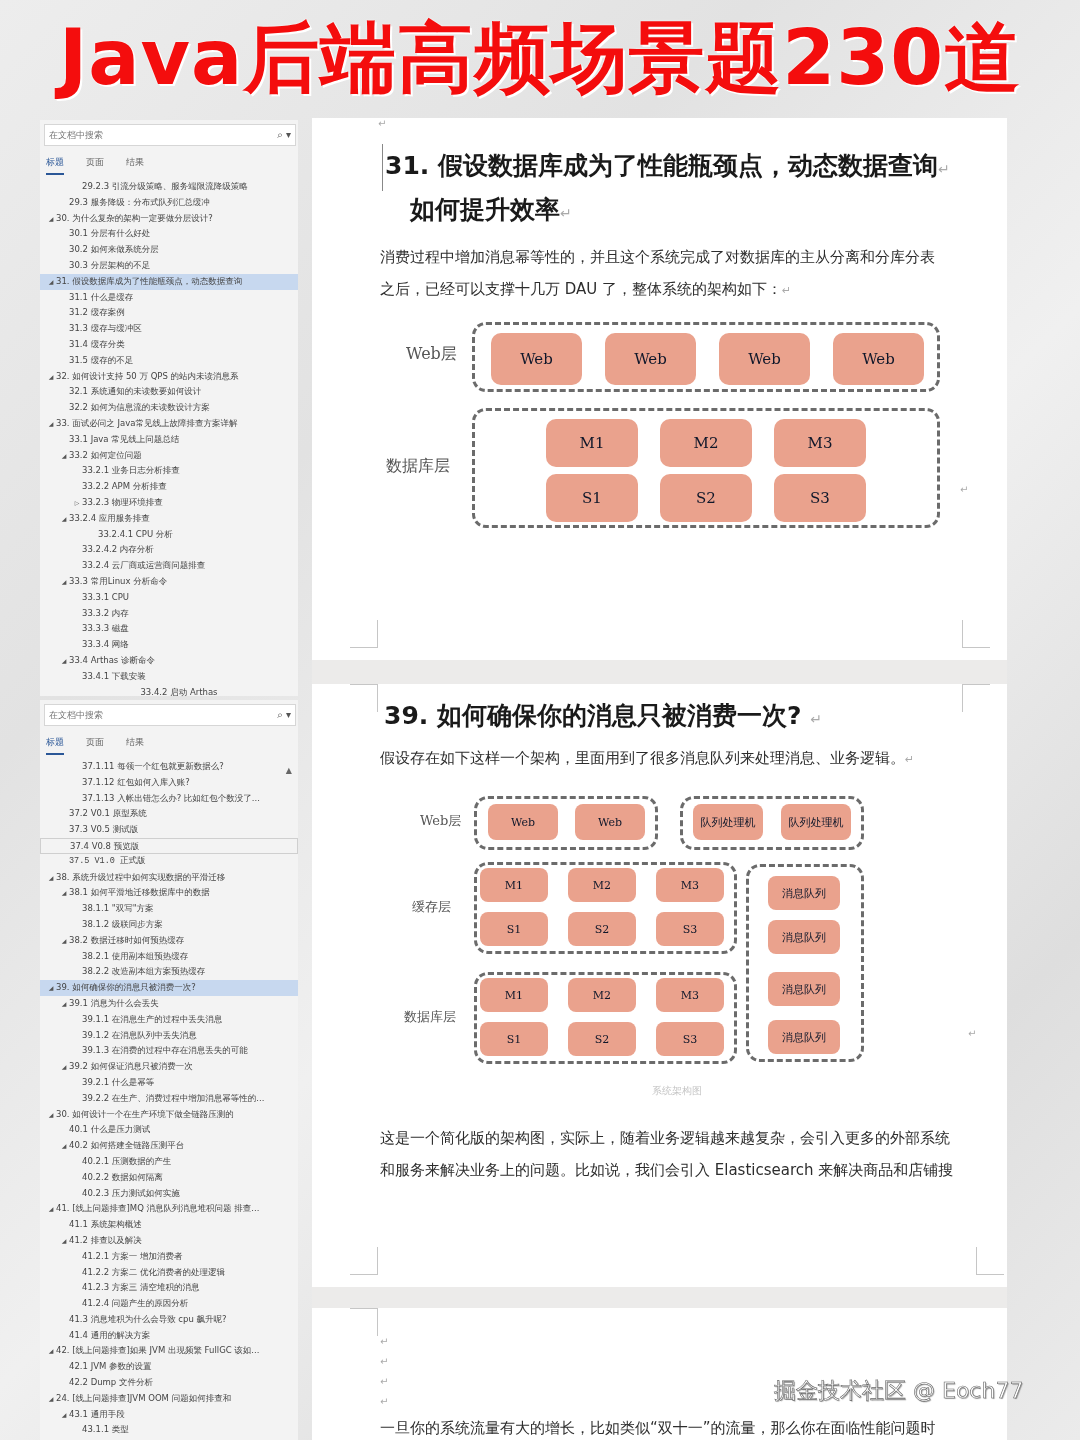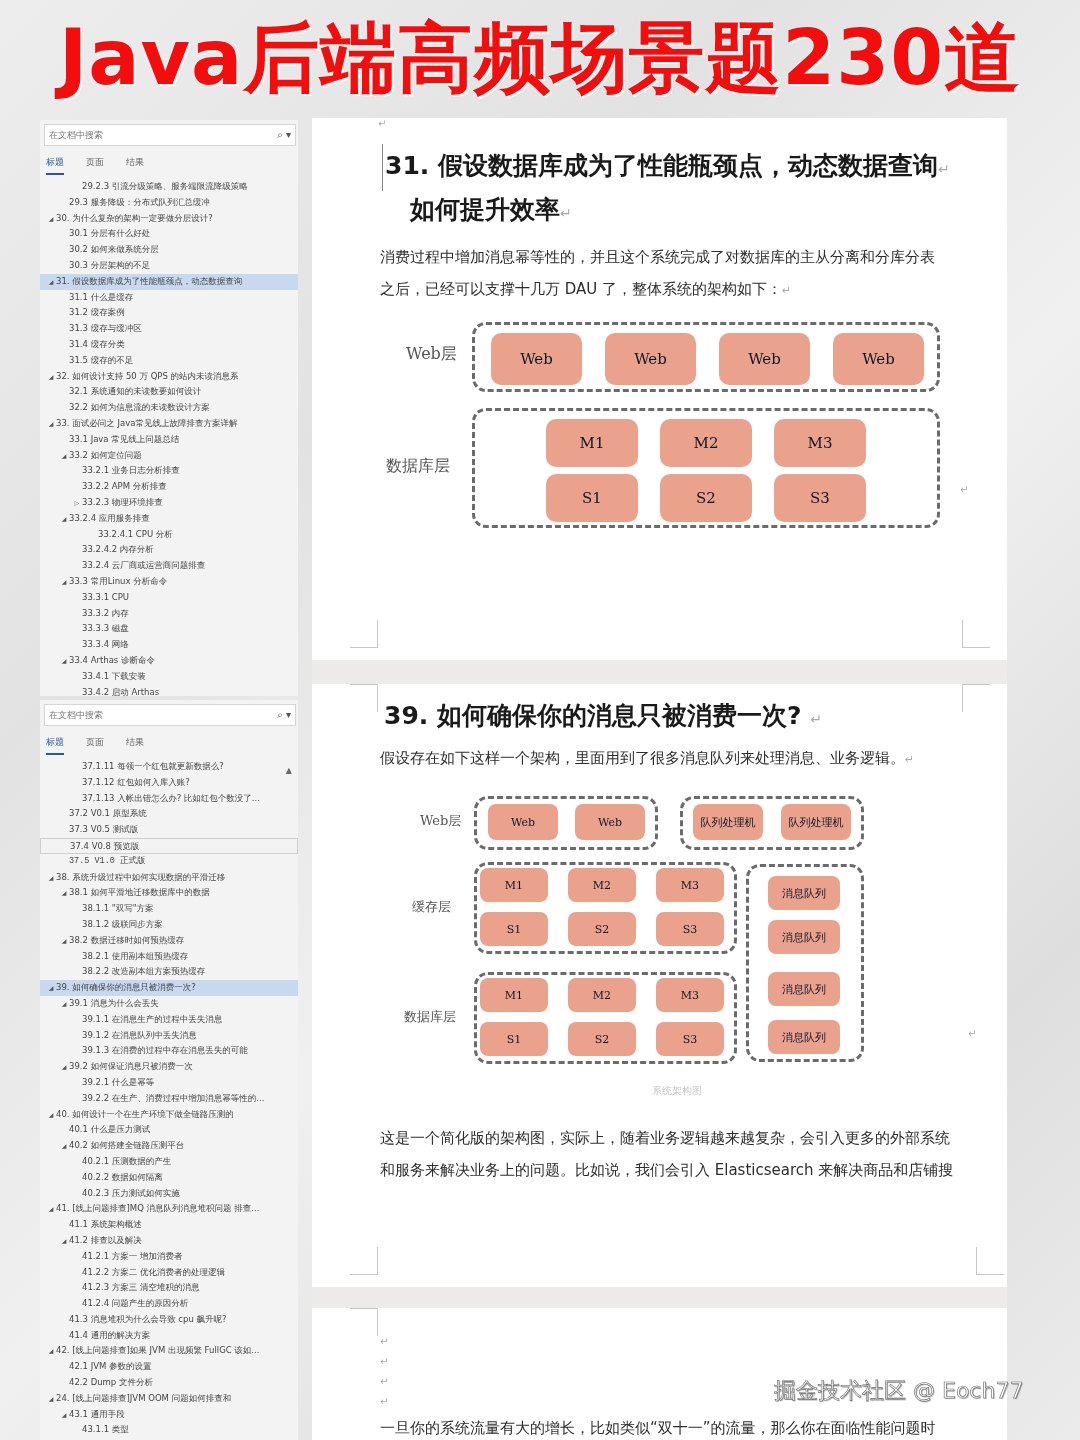--- a/index.html
+++ b/index.html
@@ -140,21 +140,21 @@
       <div class="nav-item" style="padding-left: 48px;"><span class="tri"></span><span>33.2.4.1 CPU 分析</span></div>
       <div class="nav-item" style="padding-left: 32px;"><span class="tri"></span><span>33.2.4.2 内存分析</span></div>
       <div class="nav-item" style="padding-left: 32px;"><span class="tri"></span><span>33.2.4 云厂商或运营商问题排查</span></div>
       <div class="nav-item" style="padding-left: 19px;"><span class="tri">◢</span><span>33.3 常用Linux 分析命令</span></div>
       <div class="nav-item" style="padding-left: 32px;"><span class="tri"></span><span>33.3.1 CPU</span></div>
       <div class="nav-item" style="padding-left: 32px;"><span class="tri"></span><span>33.3.2 内存</span></div>
       <div class="nav-item" style="padding-left: 32px;"><span class="tri"></span><span>33.3.3 磁盘</span></div>
       <div class="nav-item" style="padding-left: 32px;"><span class="tri"></span><span>33.3.4 网络</span></div>
       <div class="nav-item" style="padding-left: 19px;"><span class="tri">◢</span><span>33.4 Arthas 诊断命令</span></div>
       <div class="nav-item" style="padding-left: 32px;"><span class="tri"></span><span>33.4.1 下载安装</span></div>
-      <div class="nav-item" style="padding-left: 32px;"><span class="tri"></span><span>33.4.2 启动 Arthas</span></div>
+      <div class="nav-item" style="padding-left: 16px; text-align: center;"><span class="tri"></span><span>33.4.2 启动 Arthas</span></div>
     </div>
 </div>
 
 <div class="navpane two">
   <div class="search-box">
     <input placeholder="在文档中搜索" style="">
     <span class="s-icon">⌕ ▾</span>
   </div>
   <div class="nav-tabs">
     <span class="nav-tab active">标题</span>
@@ -178,21 +178,21 @@
       <div class="nav-item" style="padding-left: 32px;"><span class="tri"></span><span>38.2.1 使用副本组预热缓存</span></div>
       <div class="nav-item" style="padding-left: 32px;"><span class="tri"></span><span>38.2.2 改造副本组方案预热缓存</span></div>
       <div class="nav-item sel" style="padding-left: 6px;"><span class="tri">◢</span><span>39. 如何确保你的消息只被消费一次?</span></div>
       <div class="nav-item" style="padding-left: 19px;"><span class="tri">◢</span><span>39.1 消息为什么会丢失</span></div>
       <div class="nav-item" style="padding-left: 32px;"><span class="tri"></span><span>39.1.1 在消息生产的过程中丢失消息</span></div>
       <div class="nav-item" style="padding-left: 32px;"><span class="tri"></span><span>39.1.2 在消息队列中丢失消息</span></div>
       <div class="nav-item" style="padding-left: 32px;"><span class="tri"></span><span>39.1.3 在消费的过程中存在消息丢失的可能</span></div>
       <div class="nav-item" style="padding-left: 19px;"><span class="tri">◢</span><span>39.2 如何保证消息只被消费一次</span></div>
       <div class="nav-item" style="padding-left: 32px;"><span class="tri"></span><span>39.2.1 什么是幂等</span></div>
       <div class="nav-item" style="padding-left: 32px;"><span class="tri"></span><span>39.2.2 在生产、消费过程中增加消息幂等性的...</span></div>
-      <div class="nav-item" style="padding-left: 6px;"><span class="tri">◢</span><span>40. 如何设计一个在生产环境下做全链路压测的</span></div>
+      <div class="nav-item" style="padding-left: 6px;"><span class="tri">◢</span><span>30. 如何设计一个在生产环境下做全链路压测的</span></div>
       <div class="nav-item" style="padding-left: 19px;"><span class="tri"></span><span>40.1 什么是压力测试</span></div>
       <div class="nav-item" style="padding-left: 19px;"><span class="tri">◢</span><span>40.2 如何搭建全链路压测平台</span></div>
       <div class="nav-item" style="padding-left: 32px;"><span class="tri"></span><span>40.2.1 压测数据的产生</span></div>
       <div class="nav-item" style="padding-left: 32px;"><span class="tri"></span><span>40.2.2 数据如何隔离</span></div>
       <div class="nav-item" style="padding-left: 32px;"><span class="tri"></span><span>40.2.3 压力测试如何实施</span></div>
       <div class="nav-item" style="padding-left: 6px;"><span class="tri">◢</span><span>41. [线上问题排查]MQ 消息队列消息堆积问题 排查...</span></div>
       <div class="nav-item" style="padding-left: 19px;"><span class="tri"></span><span>41.1 系统架构概述</span></div>
       <div class="nav-item" style="padding-left: 19px;"><span class="tri">◢</span><span>41.2 排查以及解决</span></div>
       <div class="nav-item" style="padding-left: 32px;"><span class="tri"></span><span>41.2.1 方案一 增加消费者</span></div>
       <div class="nav-item" style="padding-left: 32px;"><span class="tri"></span><span>41.2.2 方案二 优化消费者的处理逻辑</span></div>

